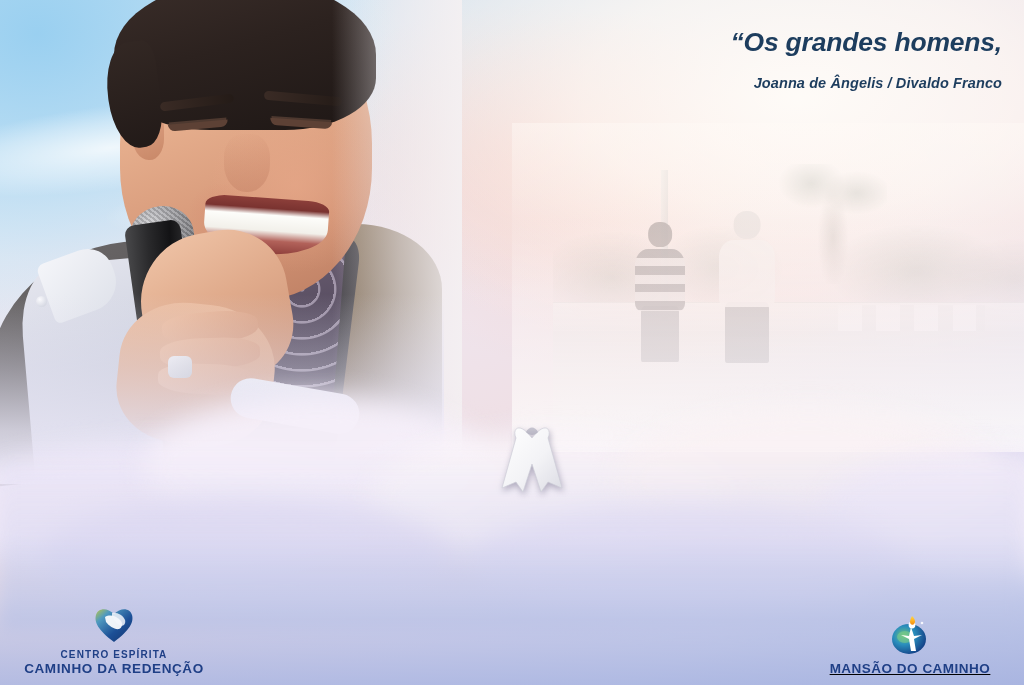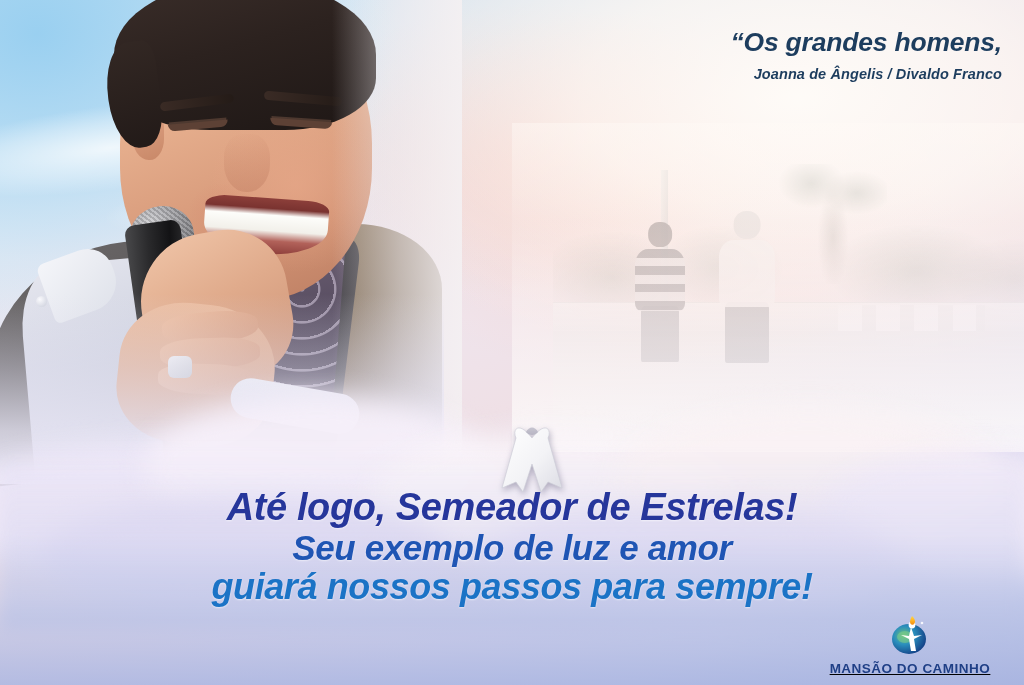--- a/index.html
+++ b/index.html
@@ -289,21 +289,21 @@
     text-align:right;
   }
   .quote-line{
     font-style:italic; font-weight:bold;
     font-size:26.5px; line-height:33px;
     letter-spacing:-.2px;
     color:#1d3d5e;
     white-space:nowrap;
   }
   .quote-attrib{
-    margin-top:7px;
+    margin-top:16px;
     font-style:italic; font-weight:bold;
     font-size:14.5px; letter-spacing:.1px;
     color:#1d3d5e;
   }
 
   
   .ribbon{
     position:absolute; left:496px; top:410px;
     width:72px; height:84px;
     filter:drop-shadow(1px 3px 3px rgba(90,86,120,.42));
@@ -430,26 +430,42 @@
           <stop offset="0%" stop-color="#ffffff"></stop>
           <stop offset="55%" stop-color="#f3f3f6"></stop>
           <stop offset="100%" stop-color="#dcdce4"></stop>
         </linearGradient>
       </defs>
       <path d="M36 28 C22 10 16 20 20 28 L6 78 L20 72 L27 82 L36 54 L45 82 L52 72 L66 78 L52 28 C56 20 50 10 36 28 Z" fill="url(#rg)" stroke="#cfcfd8" stroke-width="0.7"></path>
       <path d="M30 22 C33 16 39 16 42 22 C39 26 33 26 30 22 Z" fill="#9e9eb0" opacity=".55"></path>
     </svg>
   </div>
 
-  <div class="message">
-    <div class="msg-line msg-1">Até logo, Semeador de Estrelas!</div>
-    <div class="msg-line msg-2">Seu exemplo de luz e amor</div>
-    <div class="msg-line msg-3">guiará nossos passos para sempre!</div>
-  </div>
-
+
+  <div class="logo logo-left">
+    <div class="logo-mark">
+      <svg viewBox="0 0 44 40" width="44" height="40" aria-hidden="true">
+        <defs>
+          <linearGradient id="hg" x1="0" y1="0" x2="1" y2="1">
+            <stop offset="0%" stop-color="#b9c64a"></stop>
+            <stop offset="22%" stop-color="#4f9ac0"></stop>
+            <stop offset="60%" stop-color="#1c4f96"></stop>
+            <stop offset="100%" stop-color="#15356e"></stop>
+          </linearGradient>
+        </defs>
+        <path d="M22 38 C6 26 2 18 4 11 C6 4 15 3 22 10 C29 3 38 4 40 11 C42 18 38 26 22 38 Z" fill="url(#hg)"></path>
+        <path d="M13 13 C18 10 25 12 29 17 C31 20 30 24 27 25 C23 26 17 22 14 18 Z" fill="#ffffff" opacity=".92"></path>
+        <path d="M20 9 C25 8 31 11 33 16 C34 19 32 22 29 22 C26 21 22 16 20 12 Z" fill="#f2f6fb" opacity=".85"></path>
+      </svg>
+    </div>
+    <div class="logo-text">
+      <div class="logo-l1">CENTRO ESPÍRITA</div>
+      <div class="logo-l2">CAMINHO DA REDENÇÃO</div>
+    </div>
+  </div>
 
   <div class="logo logo-right">
     <div class="logo-mark">
       <svg viewBox="0 0 42 42" width="42" height="42" aria-hidden="true">
         <defs>
           <radialGradient id="gg" cx="35%" cy="38%" r="72%">
             <stop offset="0%" stop-color="#6fc47a"></stop>
             <stop offset="42%" stop-color="#2a8fbd"></stop>
             <stop offset="100%" stop-color="#123a82"></stop>
           </radialGradient>

